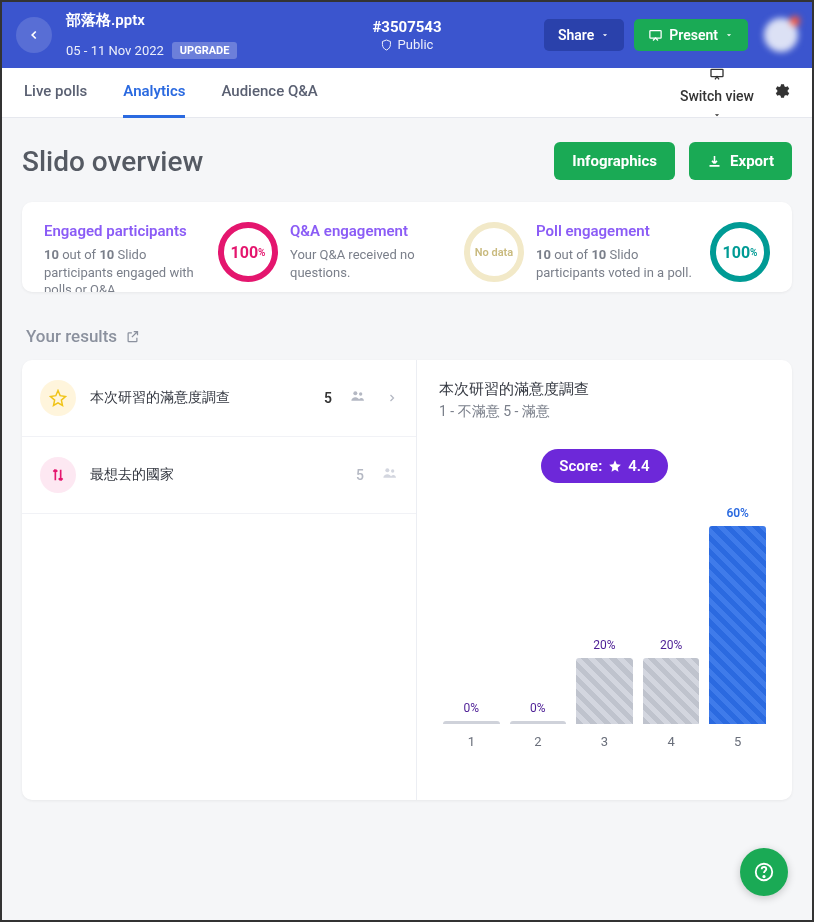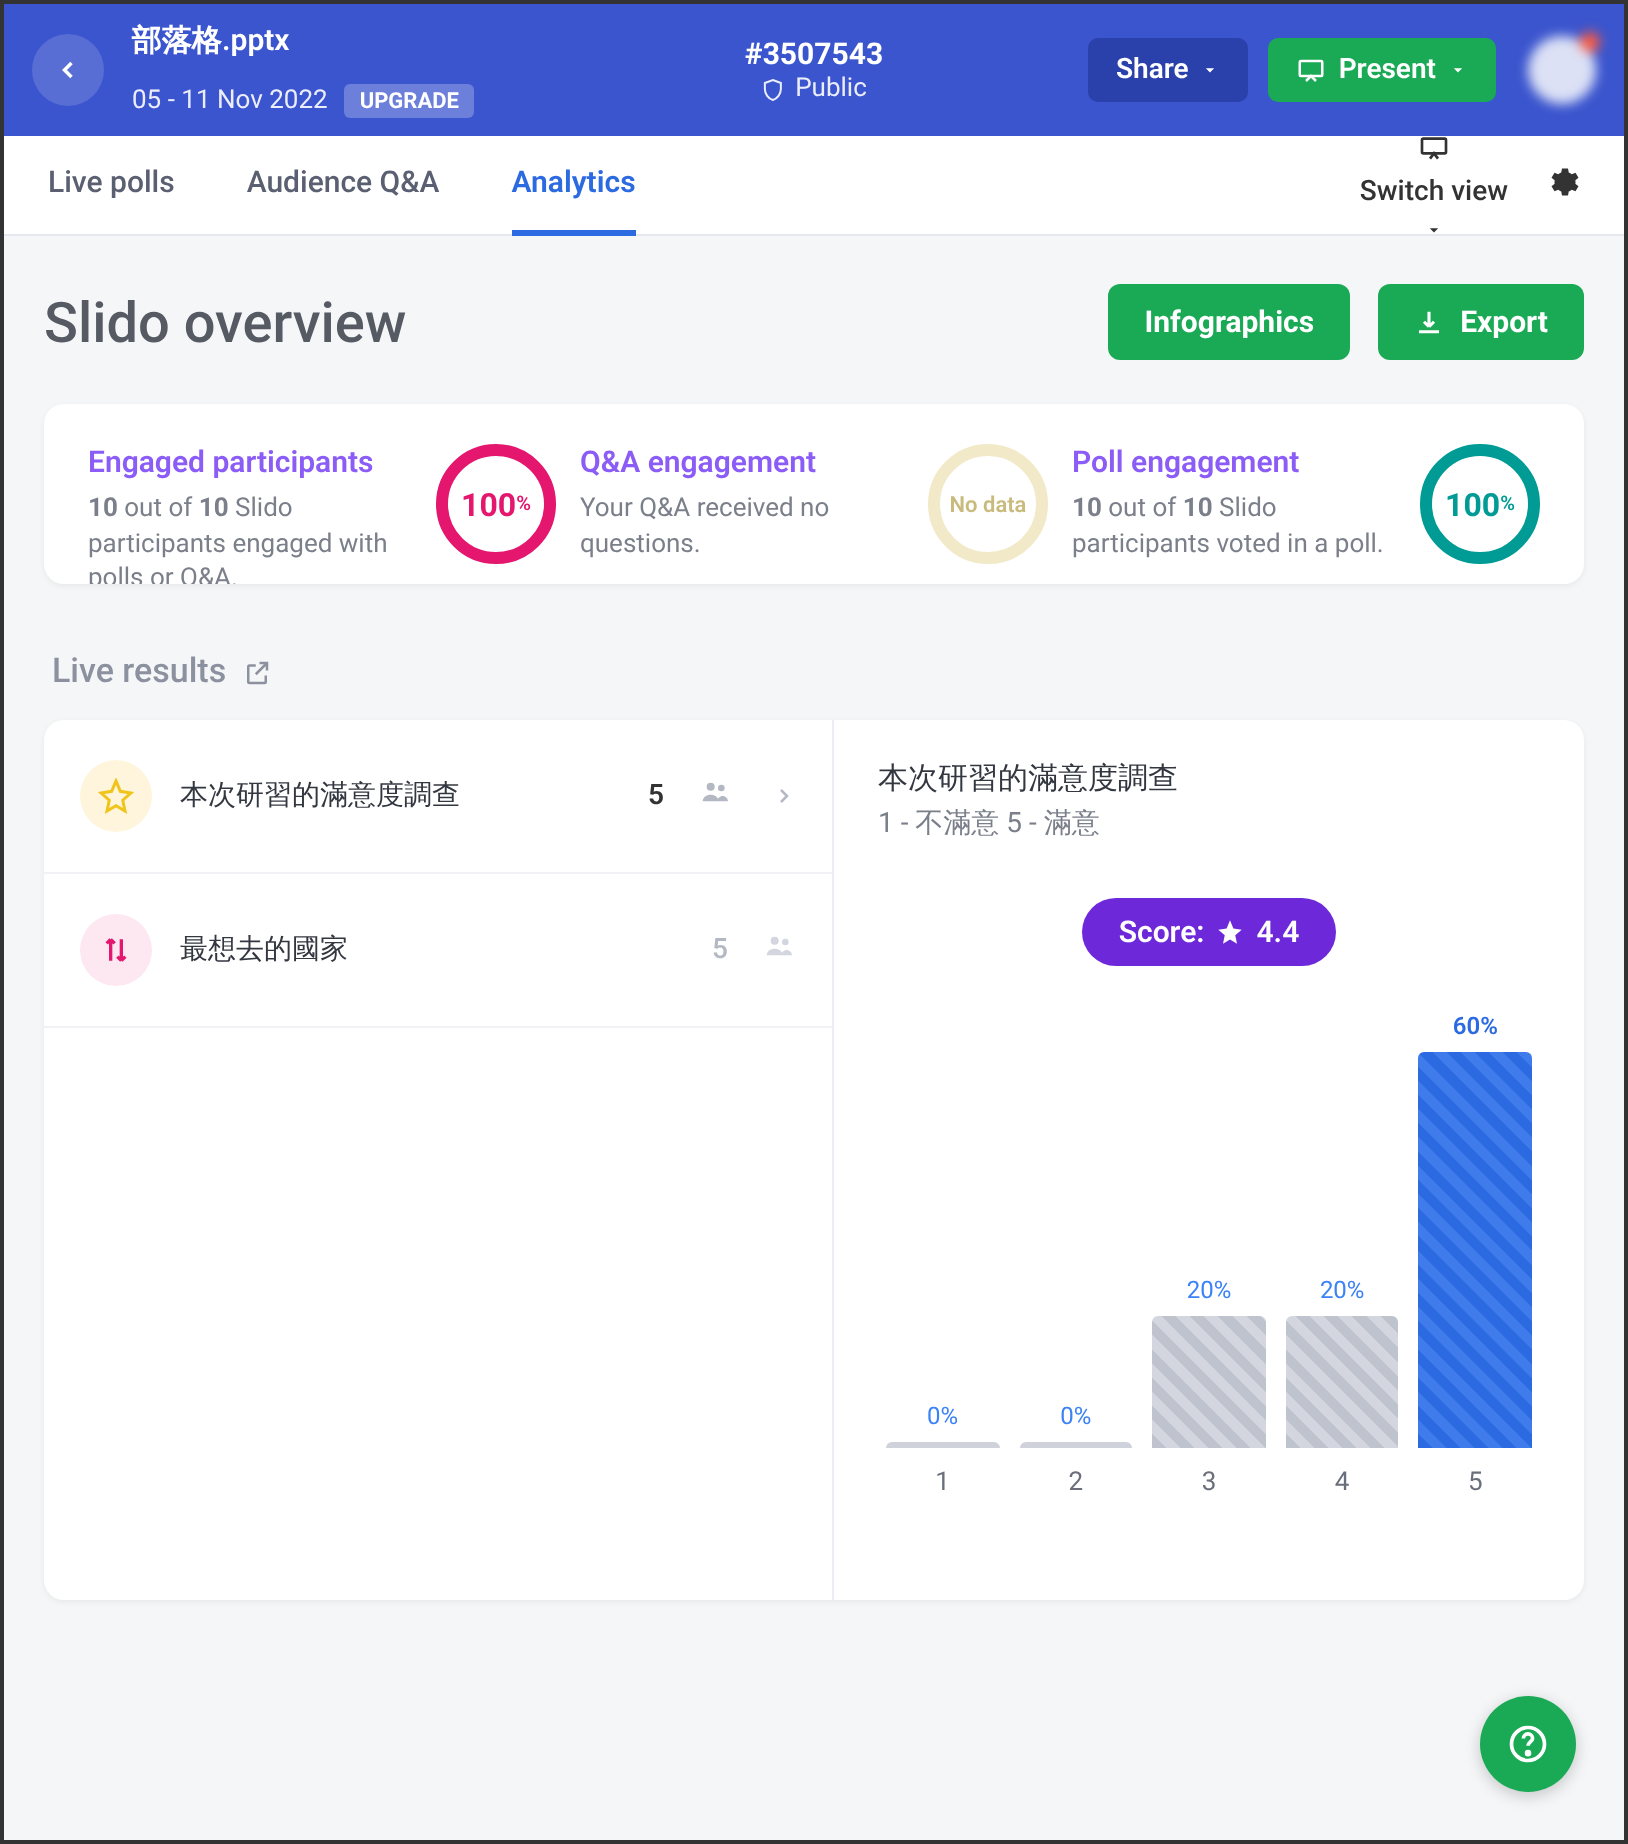--- a/index.html
+++ b/index.html
@@ -62,21 +62,21 @@
 .people-ic { color:#b4b8c3; margin-left:4px; }
 .chev { color:#b4b8c3; margin-left:6px; }
 
 .poll-detail { flex:1; padding: 20px 22px 18px; }
 .detail-title { font-size:15px; color:#333740; font-weight:500; }
 .detail-sub { font-size:14px; color:#7a7f8a; margin-top:4px; }
 .score-pill { background:#6d28d9; color:#fff; border-radius:20px; padding:8px 18px; font-size:15px; font-weight:600; display:inline-flex; align-items:center; gap:6px; margin:28px auto 0; }
 .score-wrap { text-align:center; }
 .chart-area { margin-top:36px; display:flex; align-items:flex-end; justify-content:space-around; height:230px; gap:10px; padding:0 4px; }
 .bar-col { flex:1; display:flex; flex-direction:column; align-items:center; }
-.bar-label-top { font-size:12px; color:#3b82f6; margin-bottom:6px; }
+.bar-label-top { font-size:12px; color:#4c1d95; margin-bottom:6px; }
 .bar-label-top.blue { color:#2b6ae0; font-weight:600; }
 .bar { width:100%; max-width:58px; border-radius:3px 3px 0 0; background-image: repeating-linear-gradient(45deg,#bfc3cd 0,#bfc3cd 5px,#d3d6df 5px,#d3d6df 10px); }
 .bar.blue { background-image: repeating-linear-gradient(45deg,#2b6ae0 0,#2b6ae0 5px,#3f7bea 5px,#3f7bea 10px); }
 .bar.flat { height:3px; background:#cfd2da; }
 .bar-label-bottom { font-size:13px; color:#6a6f7b; margin-top:10px; }
 
 .help-fab { position:absolute; right:24px; bottom:24px; width:48px; height:48px; border-radius:50%; background:#1aaa55; display:flex; align-items:center; justify-content:center; box-shadow:0 2px 8px rgba(0,0,0,0.2); cursor:pointer; color:#fff; }
 </style>
 </head>
 <body>
@@ -121,22 +121,22 @@
       <svg width="10" height="10" viewBox="0 0 24 24" fill="#fff">
           <path d="M7 10l5 5 5-5z"></path>
         </svg>
     </button>
     <div class="avatar"></div>
   </div>
 </div>
 
 <div class="secondarybar">
   <div class="tab">Live polls</div>
+  <div class="tab active">Analytics</div>
   <div class="tab">Audience Q&amp;A</div>
-  <div class="tab active">Analytics</div>
   <div class="secondary-right">
     <div class="switchview">
       <svg width="16" height="16" viewBox="0 0 24 24" fill="none" stroke="#333" stroke-width="2">
           <rect x="3" y="5" width="18" height="11" rx="1"></rect>
           <path d="M9 20l3-4 3 4"></path>
         </svg>
       <span>Switch view</span>
       <svg width="10" height="10" viewBox="0 0 24 24" fill="#333">
           <path d="M7 10l5 5 5-5z"></path>
         </svg>
@@ -191,21 +191,21 @@
         </div>
         <div class="ring ring-teal">
             <span>100</span>
             <span class="pct">%</span>
           </div>
       </div>
     </div>
   </div>
 
   <div class="poll-results-header">
-    <span>Live results</span>
+    <span>Your results</span>
     <svg width="15" height="15" viewBox="0 0 24 24" fill="none" stroke="#8b919e" stroke-width="2">
         <path d="M14 4h6v6M20 4l-9 9M19 14v5a1 1 0 01-1 1H6a1 1 0 01-1-1V7a1 1 0 011-1h5"></path>
       </svg>
   </div>
 
   <div class="poll-panel">
     <div class="poll-list">
       <div class="poll-item">
         <div class="poll-icon star">
           <svg width="18" height="18" viewBox="0 0 24 24" fill="none" stroke="#f0c419" stroke-width="2">

